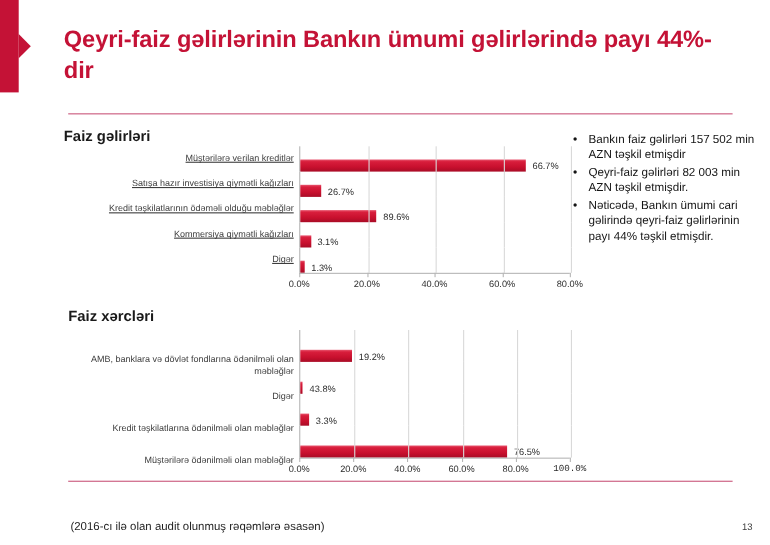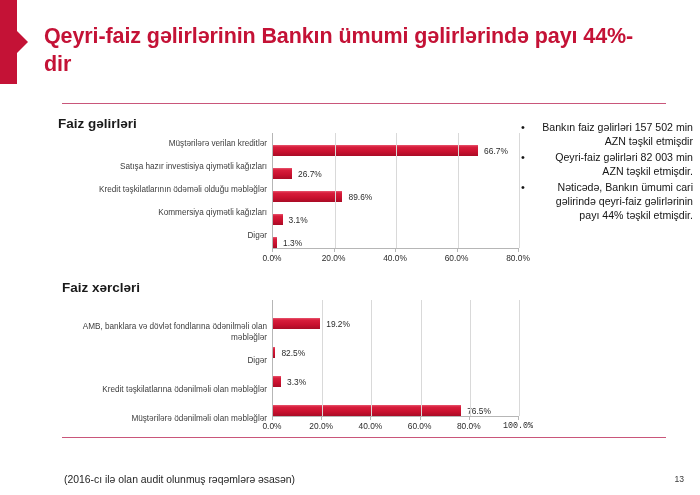--- a/index.html
+++ b/index.html
@@ -32,21 +32,21 @@
     width: 0;
     height: 0;
     border-top: 11px solid transparent;
     border-bottom: 11px solid transparent;
     border-left: 11px solid #C41236;
   }
 
   
   #slide-title {
     position: absolute;
-    left: 44px;
+    left: 58px;
     top: 22px;
     width: 610px;
     font-size: 21.5px;
     font-weight: bold;
     line-height: 28px;
     color: #C41236;
     letter-spacing: -0.1px;
   }
 
   
@@ -150,21 +150,21 @@
     transform: translateX(-50%);
     white-space: nowrap;
   }
 
   
   #chart-income {
     left: 58px;
     top: 133px;
     width: 460px;
   }
-  #chart-income .cat-label { width: 214px; }
+  #chart-income .cat-label { width: 214px; text-decoration: underline; }
   #chart-income .axis-spacer { width: 214px; }
   #chart-income .chart-row { height: 23px; }
 
   #chart-expense {
     left: 58px;
     top: 300px;
     width: 460px;
   }
   #chart-expense .cat-label { width: 214px; margin-top: 36px; }
   #chart-expense .axis-spacer { width: 214px; }
@@ -183,21 +183,21 @@
     line-height: 14px;
     color: #141414;
     margin-bottom: 2px;
   }
   .bullet-dot {
     flex: 0 0 auto;
     width: 14px;
     font-size: 11px;
     line-height: 14px;
   }
-  .bullet-text { flex: 1 1 auto; text-align: right; }
+  .bullet-text { flex: 1 1 auto; }
 
   
   #footer-note {
     position: absolute;
     left: 64px;
     top: 474px;
     font-size: 10.4px;
     color: #1f1f1f;
   }
   #page-number {
@@ -312,21 +312,21 @@
     </div>
     <div class="chart-row">
       <div class="cat-label">Digər</div>
       <div class="bar-zone">
         <div class="gridline" style="left: 49.2px;"></div>
         <div class="gridline" style="left: 98.4px;"></div>
         <div class="gridline" style="left: 147.6px;"></div>
         <div class="gridline" style="left: 196.8px;"></div>
         <div class="gridline" style="left: 246px;"></div>
         <div class="bar" style="width: 2.46px;"></div>
-        <div class="bar-value">82.5%</div>
+        <div class="bar-value">43.8%</div>
       </div>
     </div>
     <div class="chart-row">
       <div class="cat-label">Kredit təşkilatlarına ödənilməli olan məbləğlər</div>
       <div class="bar-zone">
         <div class="gridline" style="left: 49.2px;"></div>
         <div class="gridline" style="left: 98.4px;"></div>
         <div class="gridline" style="left: 147.6px;"></div>
         <div class="gridline" style="left: 196.8px;"></div>
         <div class="gridline" style="left: 246px;"></div>

